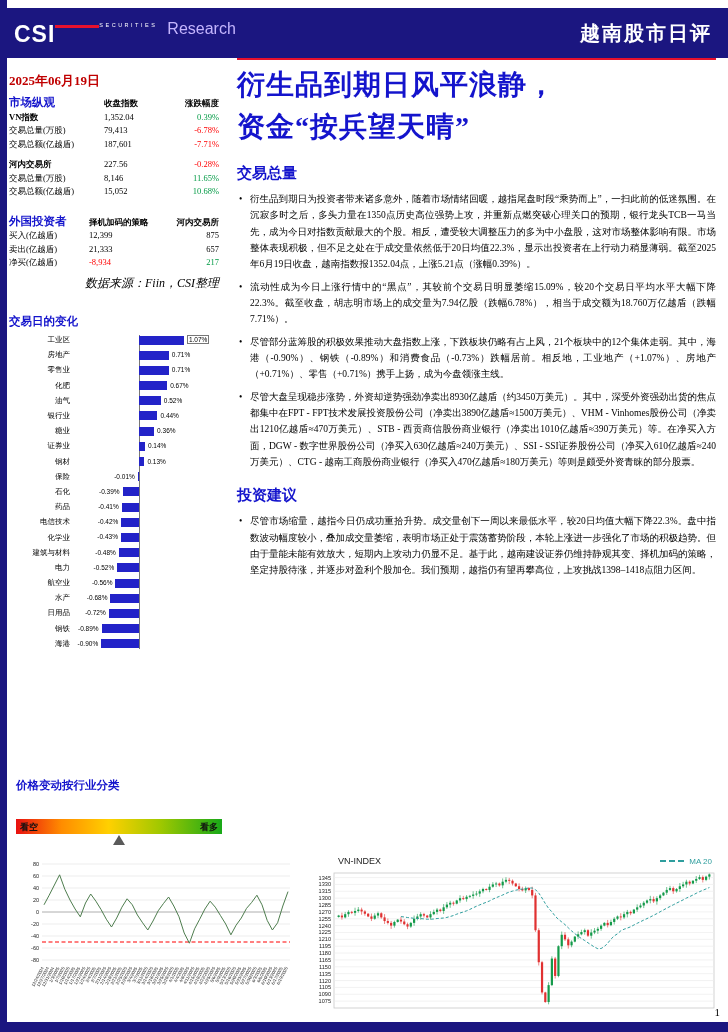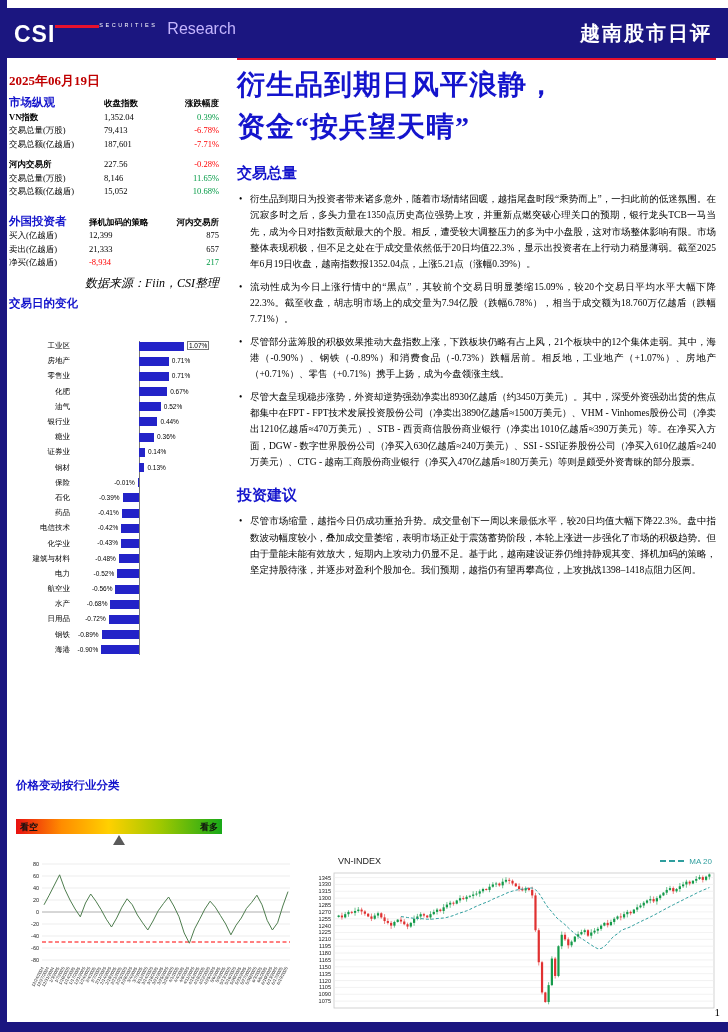--- a/index.html
+++ b/index.html
@@ -34,24 +34,24 @@
   .ftable .c1{width:80px}
   .ftable .c2{width:72px}
   .ftable .c3{width:58px}
   .thead .c2,.thead .c3{font-weight:bold}
   .blue-h{color:#1414cc;font-weight:bold;font-size:11.5px}
   .gap{margin-top:7px}
   .strong{font-weight:bold}
   .up{color:#009a44}
   .down{color:#ff0000}
   .source{margin-top:5px;font-style:italic;font-size:12px;text-align:right;width:210px}
-  .sec-h{margin-top:4px}
+  .sec-h{margin-top:22px}
 
   
-  #sector-chart{position:relative;margin-top:28px;width:212px}
+  #sector-chart{position:relative;margin-top:4px;width:212px}
   .saxis{position:absolute;left:130px;top:2px;bottom:2px;width:1px;background:#777}
   .srow{display:flex;align-items:center;height:15.2px}
   .slabel{width:64px;text-align:right;padding-right:3px;font-size:7.5px;white-space:nowrap}
   .sarea{position:relative;width:146px;height:15.2px;display:inline-block}
   .sbar{position:absolute;top:3px;height:9px;background:#2323c8}
   .sval{position:absolute;top:3.5px;font-weight:normal;font-size:6.5px;font-family:"Liberation Sans","DejaVu Sans",sans-serif;white-space:nowrap}
   .sval.boxed{border:1px solid #777;background:#fff;padding:0 1px;top:2.5px}
 
   
   .rightcol{position:absolute;left:237px;top:64px;width:479px}

